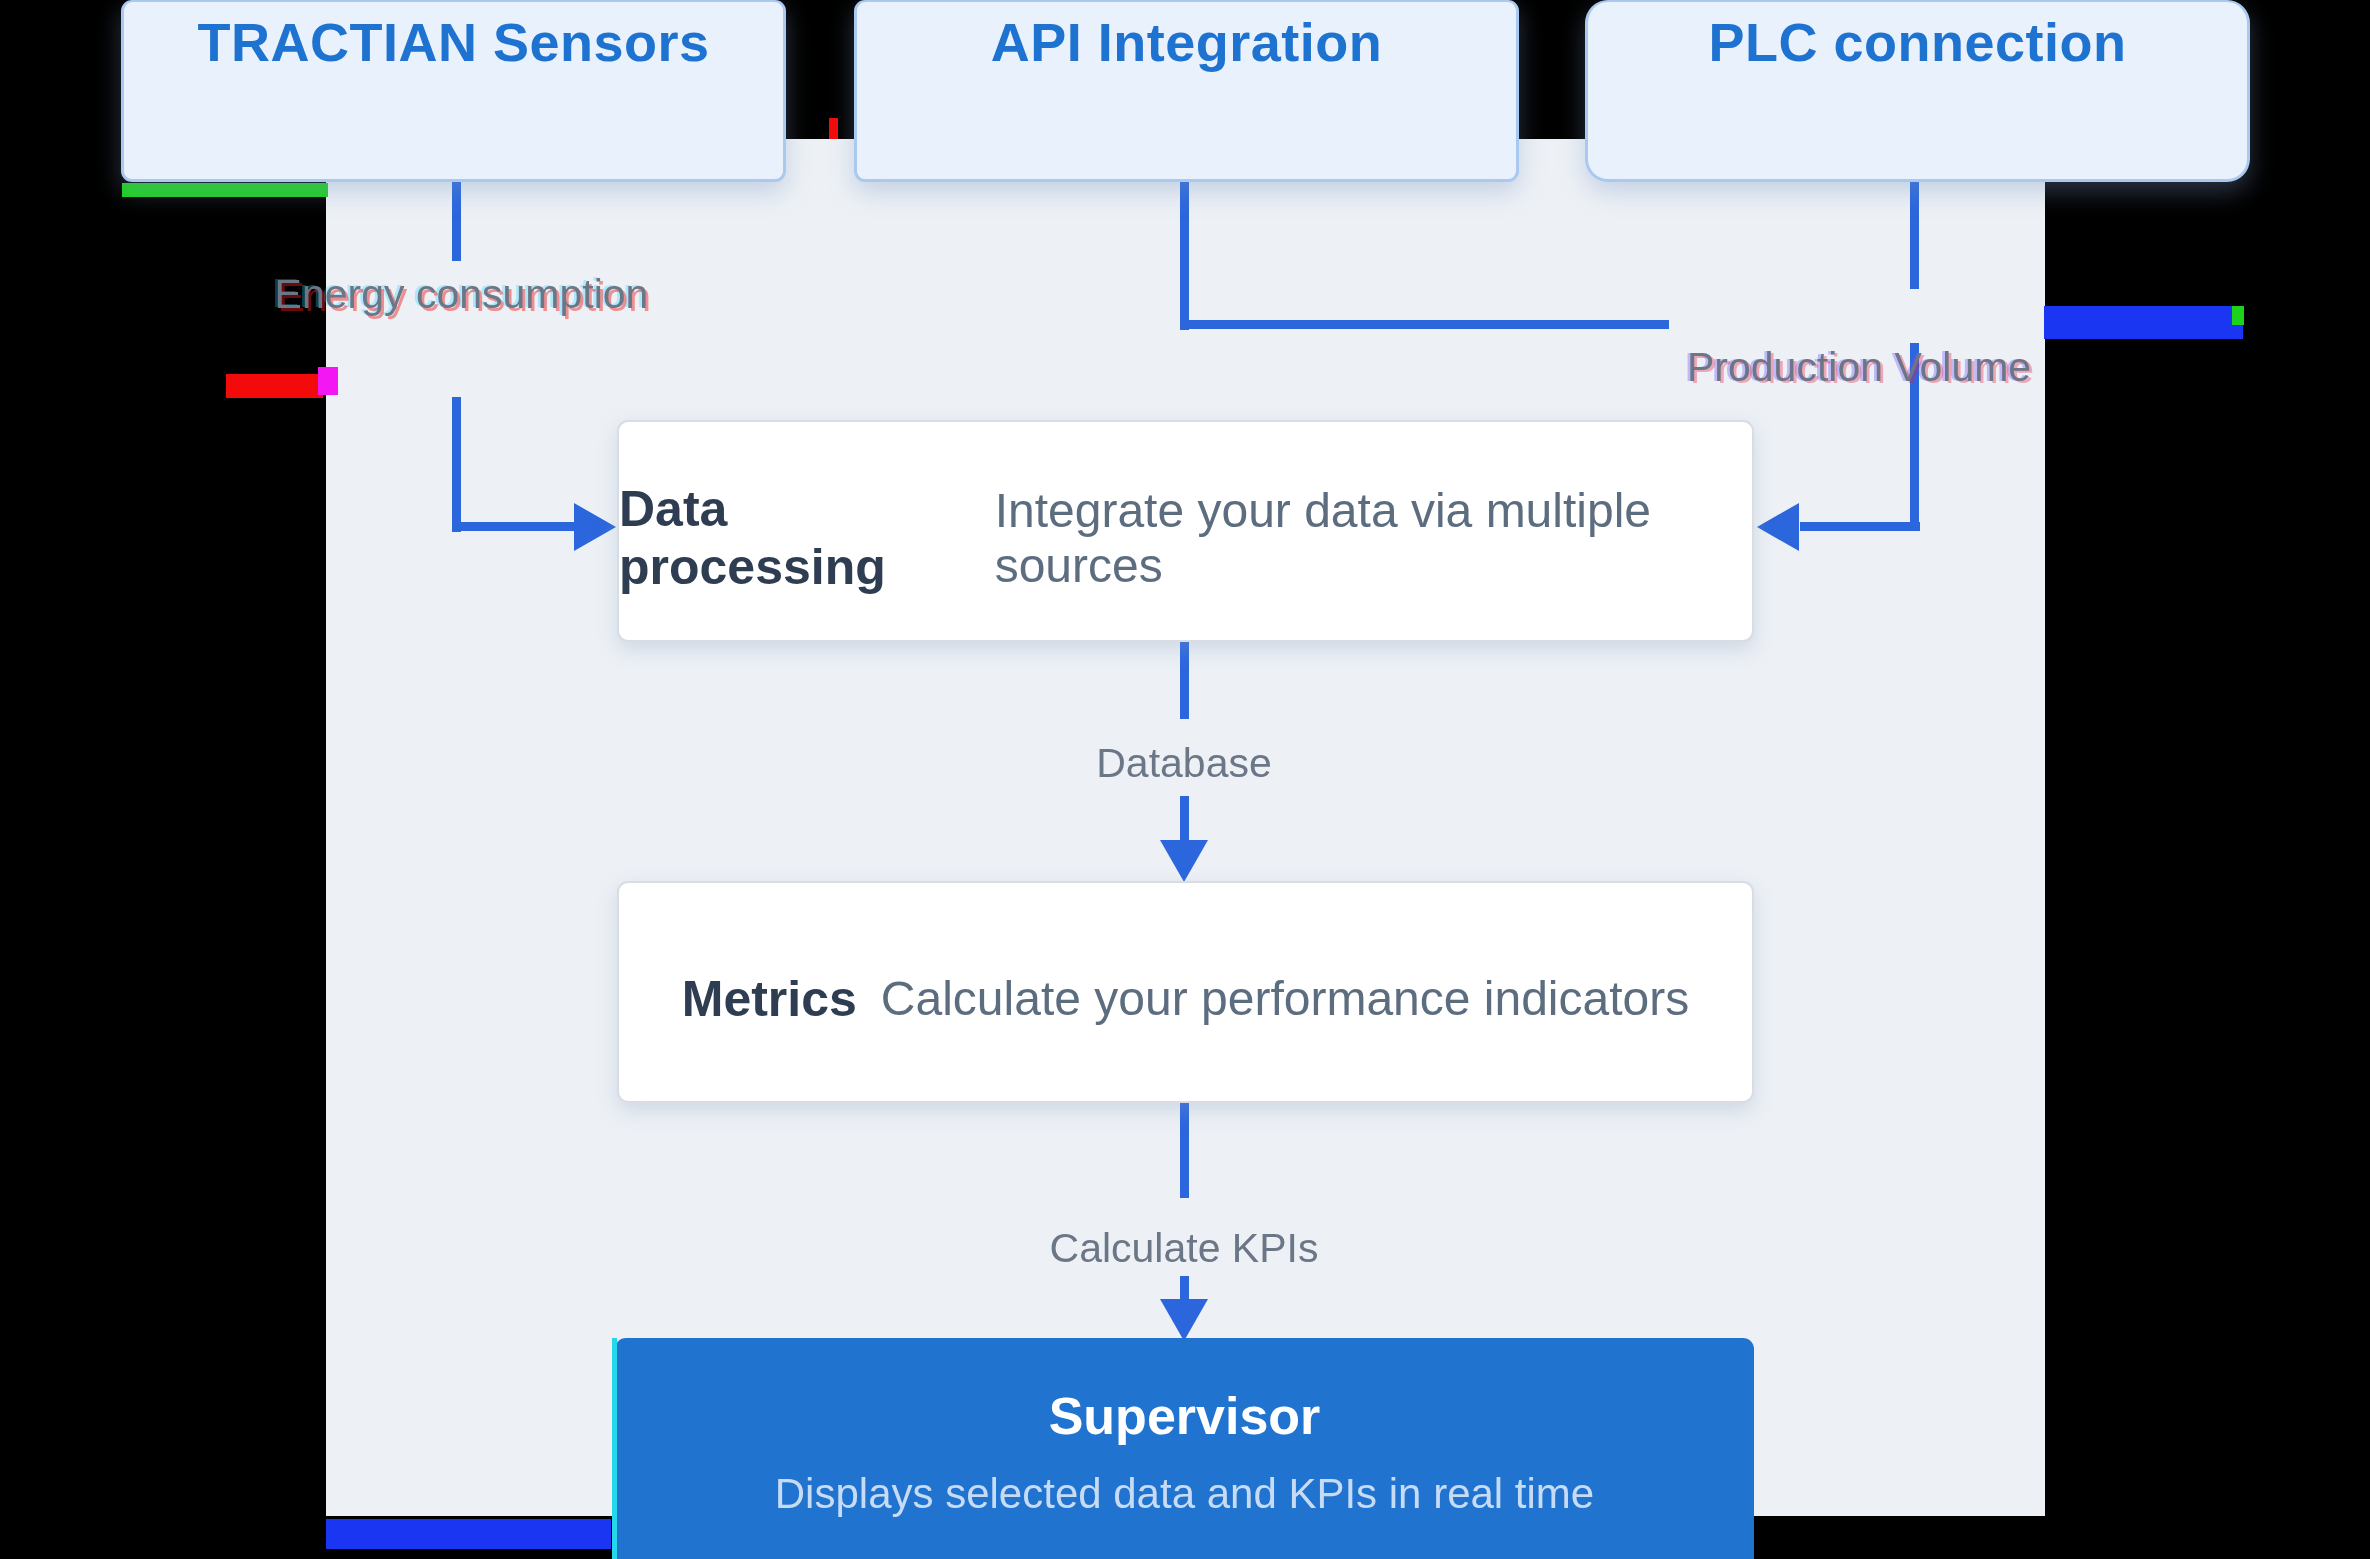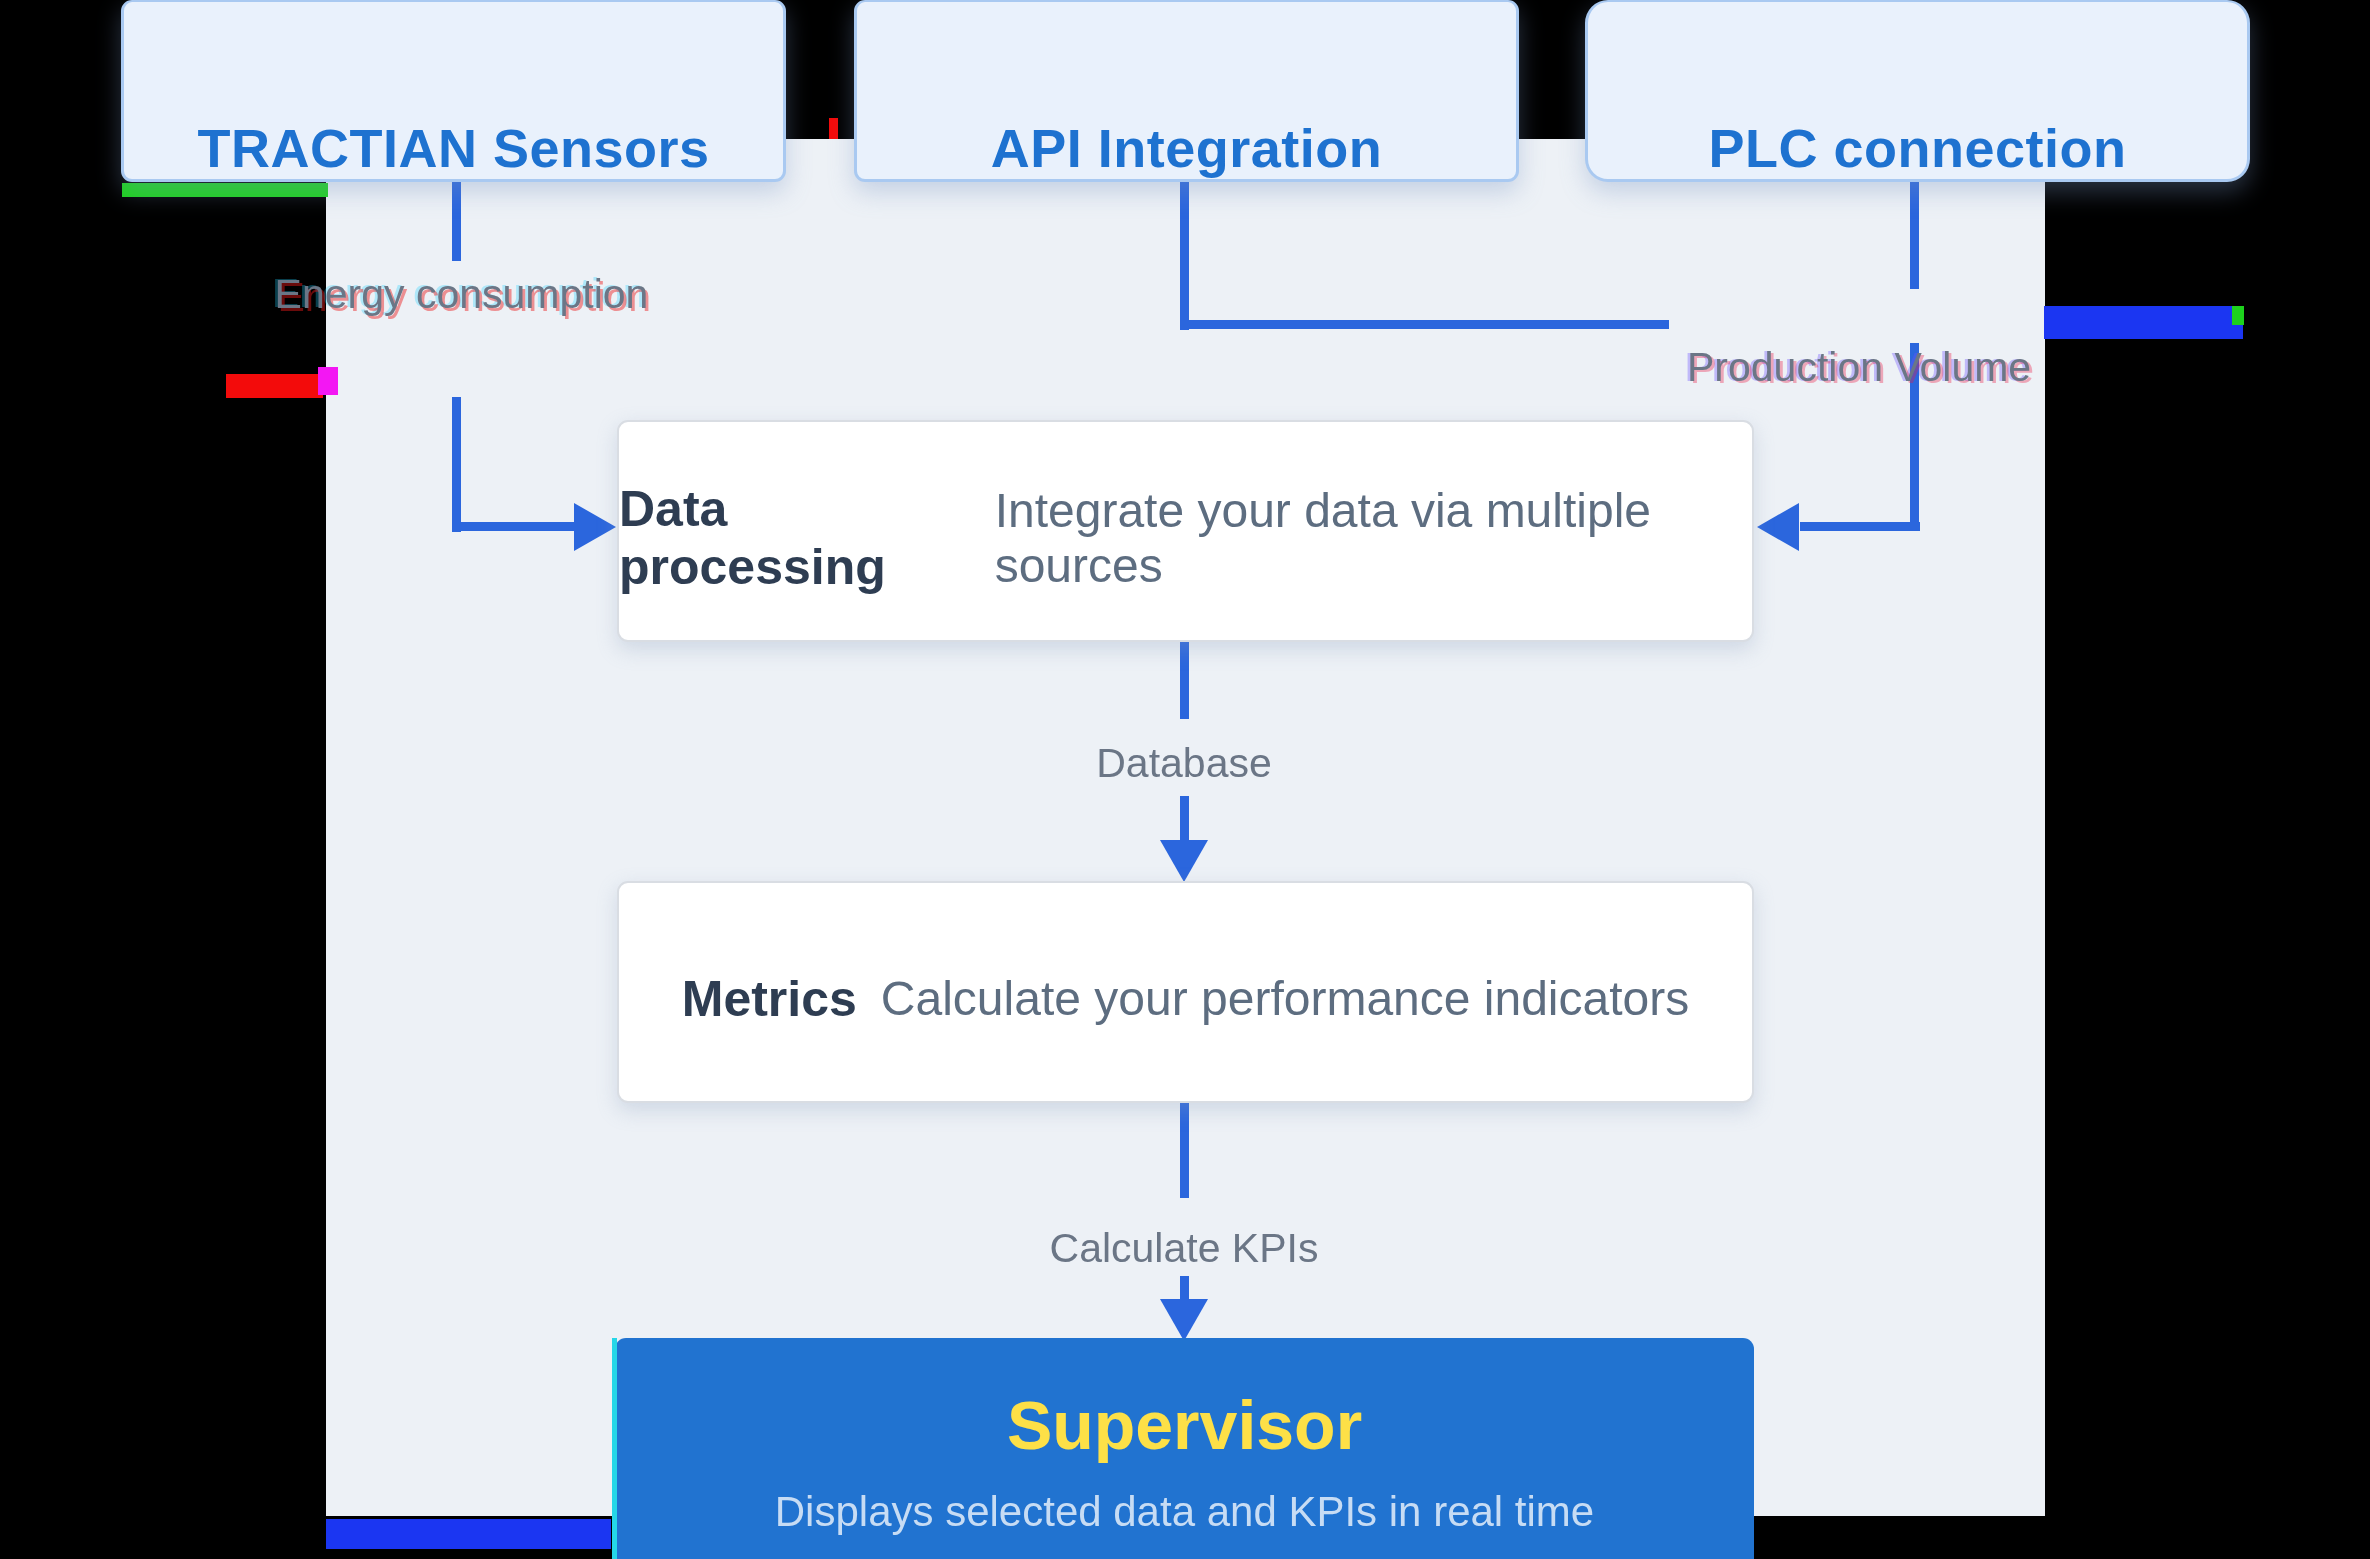--- a/index.html
+++ b/index.html
@@ -17,21 +17,21 @@
   #canvas{position:absolute;left:0;top:0;width:2370px;height:1560px;background:var(--background);overflow:hidden;}
 
   .panel{position:absolute;left:326px;top:139px;width:1719px;height:1377px;background:var(--panel);}
 
   
   .source-box{
     position:absolute;top:0;height:182px;width:665px;
     background:var(--source-box-fill);
     border:3.7px solid var(--source-box-border);border-top-width:2.8px;
     border-radius:11px;
-    display:flex;align-items:flex-end;justify-content:center;
+    display:flex;align-items:flex-start;justify-content:center;
     box-shadow:0 9.2px 24px rgba(120,150,195,0.35);
     z-index:6;
   }
   .source-box .label{
     color:var(--source-text);font-size:54px;font-weight:700;letter-spacing:0.5px;padding-top:9.2px;
   }
   #src-tractian{left:121px;}
   #src-api{left:854px;}
   #src-plc{left:1585px;width:665px;border-radius:23px;}
 
@@ -52,21 +52,21 @@
 
   
   #node-supervisor{
     position:absolute;left:615px;top:1338px;width:1139px;height:222px;
     background:var(--supervisor-fill);
     border-radius:11px 11px 0 0;
     display:flex;flex-direction:column;align-items:center;justify-content:flex-start;
     gap:24px;padding-top:48px;
     z-index:5;
   }
-  #node-supervisor .title{color:#fde047;font-size:68px;font-weight:700;}
+  #node-supervisor .title{color:#ffffff;font-size:52px;font-weight:700;}
   #node-supervisor .subtitle{color:var(--supervisor-subtitle);font-size:42px;font-weight:400;}
 
   
   .line{position:absolute;background:var(--connector);z-index:3;}
   .arrow-right{position:absolute;width:0;height:0;z-index:3;
     border-top:24px solid transparent;border-bottom:24px solid transparent;
     border-left:42px solid var(--connector);}
   .arrow-left{position:absolute;width:0;height:0;z-index:3;
     border-top:24px solid transparent;border-bottom:24px solid transparent;
     border-right:42px solid var(--connector);}

